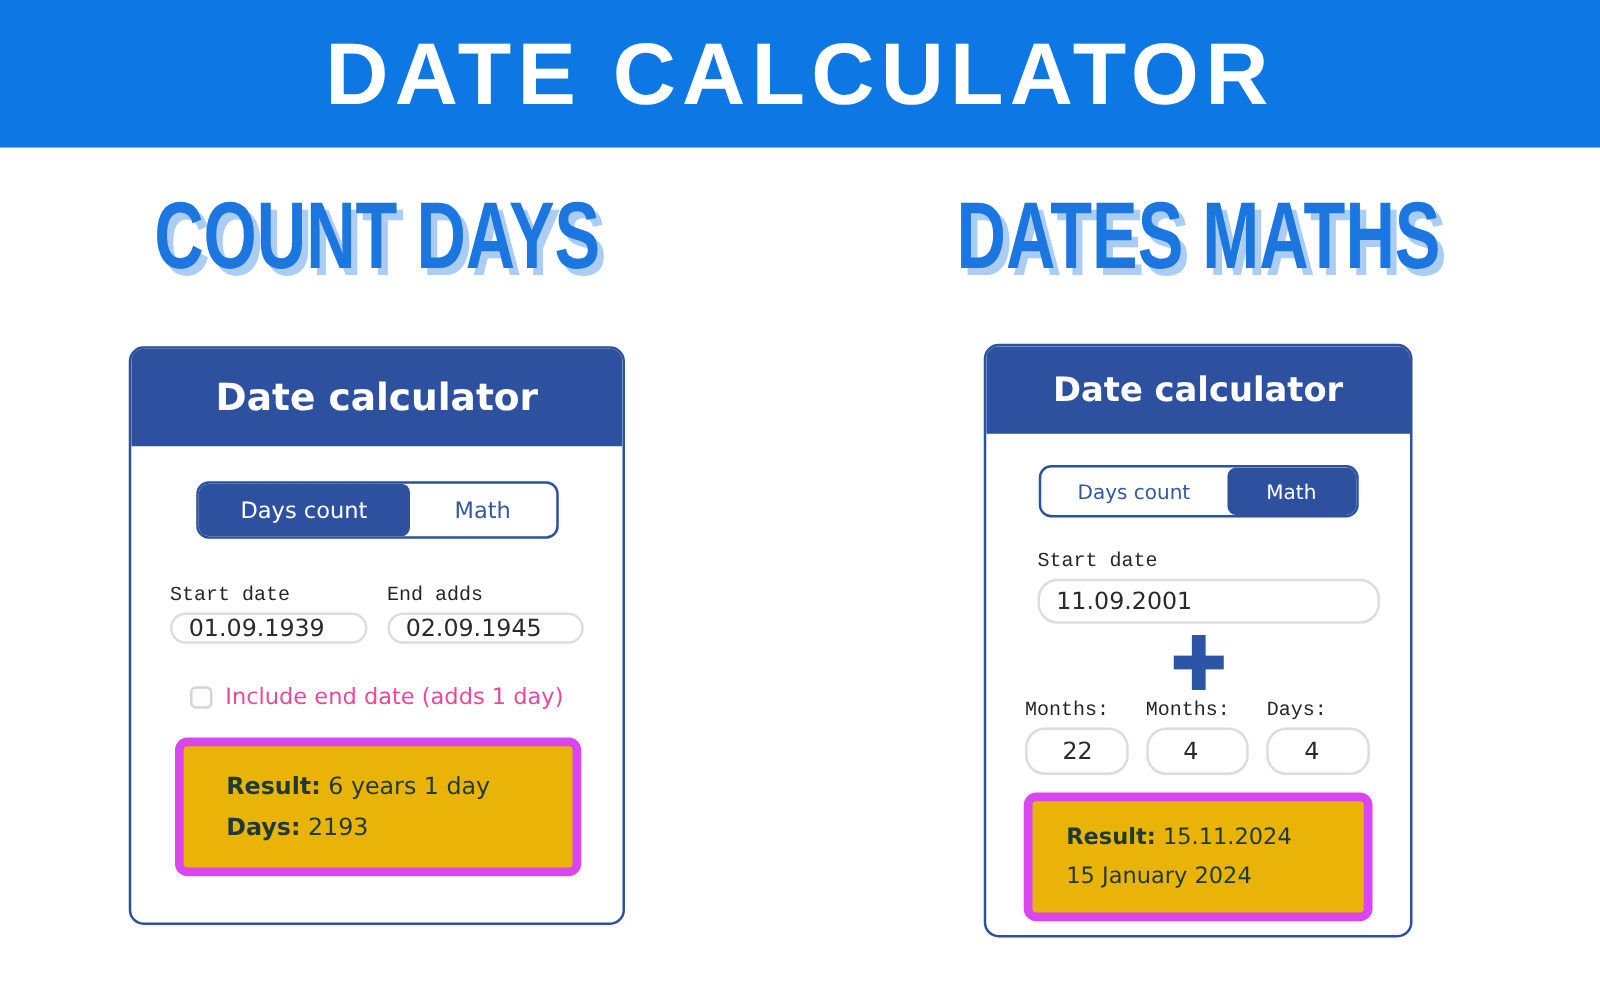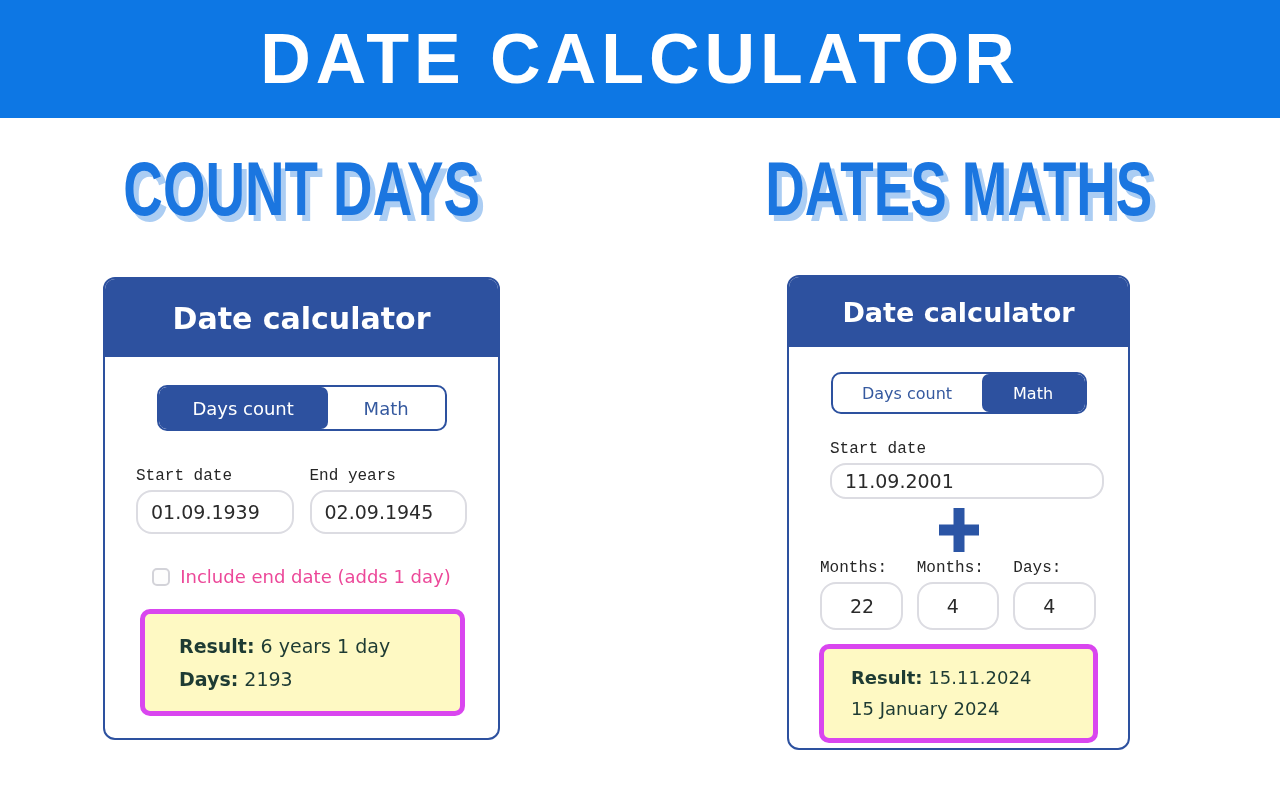--- a/index.html
+++ b/index.html
@@ -65,35 +65,35 @@
 
   
   .fields-row { display:flex; gap:16px; padding:0 31px; margin-top:36px; }
   .field { flex:1; }
   .field-label { font-size:16px; color:#262626; margin-bottom:5px;font-family:Liberation Mono, monospace; }
   .text-input {
     width:100%; border:2px solid #dcdce2; border-radius:16px; background:#fff;
     font-family:"DejaVu Sans", sans-serif; font-size:19px; color:#2a2a2a;
     padding:0 0 0 13px; outline:none;
   }
-  .card.left .text-input { height:44px; }
+  .card.left .text-input { height:25px; }
 
   
   .checkbox-row {
     display:flex; align-items:center; justify-content:center;
     gap:10px; margin-top:32px; font-size:18px; color:#ec4899;
   }
   .checkbox-box {
     width:18px; height:18px; border:2px solid #d3d3d9; border-radius:5px;
     background:#fdfdfd; flex:0 0 auto;
   }
 
   
   .result-box {
-    background:#fef9c3; border:5px solid #d946ef; border-radius:10px;
+    background:#eab308; border:7px solid #d946ef; border-radius:10px;
     color:#1e3b33;
   }
   .card.left .result-box {
     margin:22px 33px 0 35px; padding:16px 18px 16px 34px;
     font-size:19px; line-height:1.72;
   }
   .card.right .result-box {
     margin:14px 30px 0 30px; padding:14px 16px 14px 27px;
     font-size:18px; line-height:1.7;
   }
@@ -109,21 +109,21 @@
   .plus::before {
     content:""; position:absolute; left:0; top:50%; transform:translateY(-50%);
     width:100%; height:11px; background:#2b55a5;
   }
   .plus::after {
     content:""; position:absolute; top:0; left:50%; transform:translateX(-50%);
     width:11px; height:100%; background:#2b55a5;
   }
   .cols-row { display:flex; gap:14px; padding:0 32px 0 31px; margin-top:7px; }
   .col { flex:1; }
-  .col .text-input { height:48px; padding-left:28px; }
+  .col .text-input { height:38px; padding-left:28px; }
 </style>
 </head>
 <body>
 
 <div id="canvas">
 
   <header class="banner">
     <div class="banner-title">DATE CALCULATOR</div>
   </header>
 
@@ -143,21 +143,21 @@
       <div class="tab grow active">Days count</div>
       <div class="tab small">Math</div>
     </div>
 
     <div class="fields-row">
       <div class="field">
         <div class="field-label">Start date</div>
         <input class="text-input" type="text" value="01.09.1939" style="">
       </div>
       <div class="field">
-        <div class="field-label">End years</div>
+        <div class="field-label">End adds</div>
         <input class="text-input" type="text" value="02.09.1945" style="">
       </div>
     </div>
 
     <div class="checkbox-row">
       <span class="checkbox-box"></span>
       <span>Include end date (adds 1 day)</span>
     </div>
 
     <div class="result-box">

